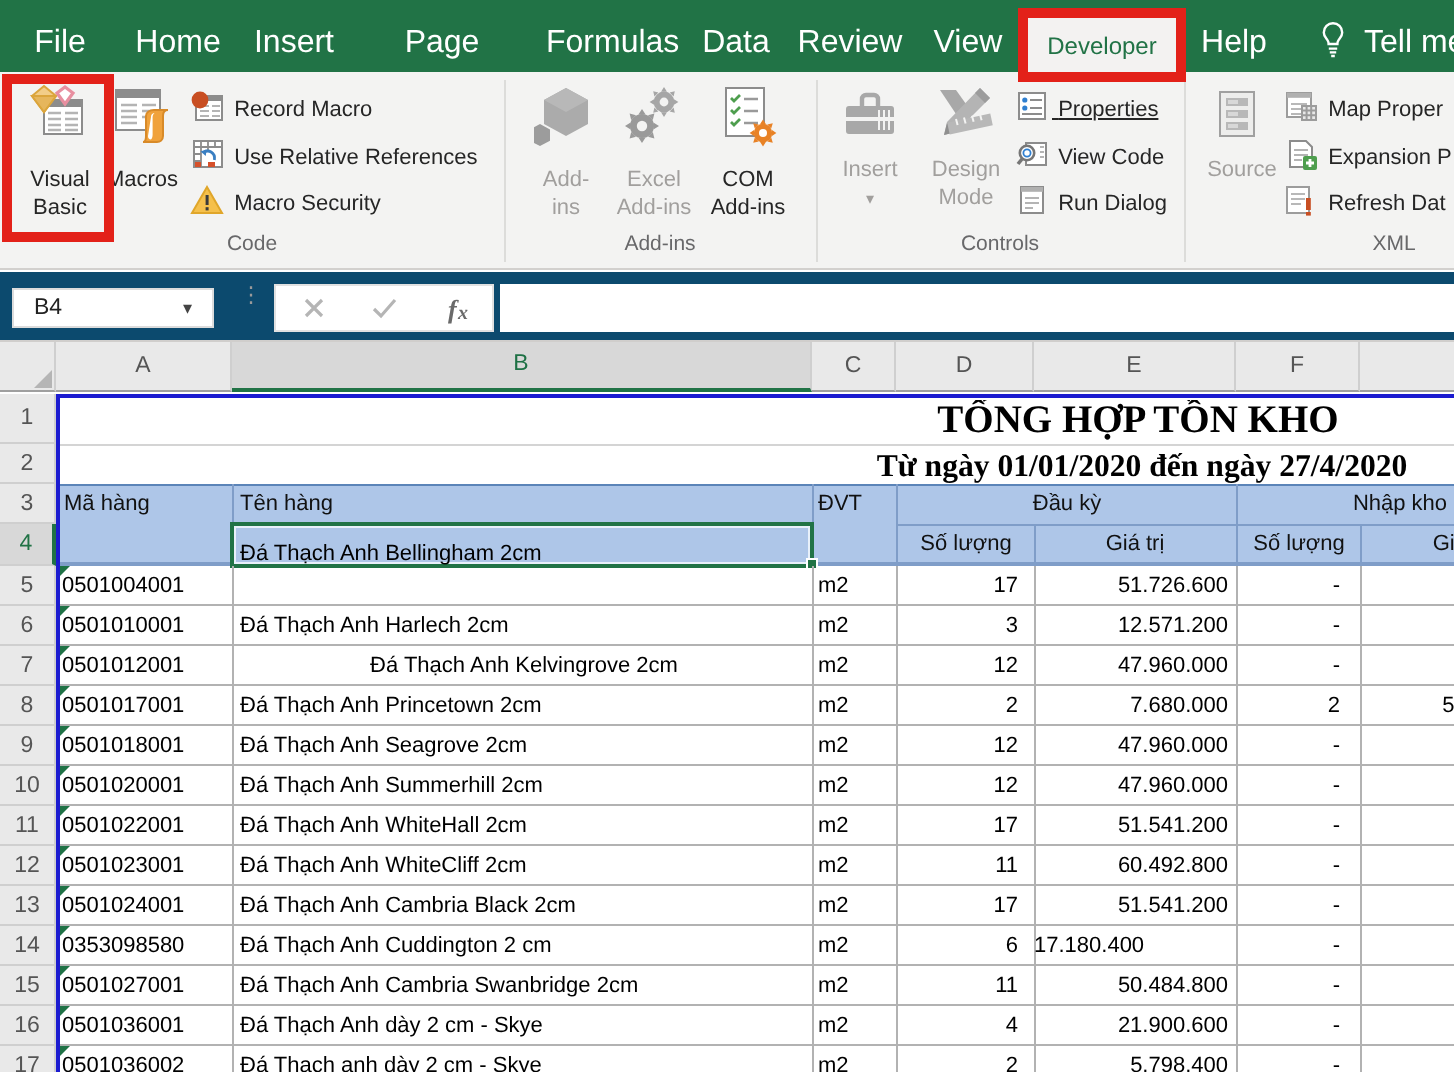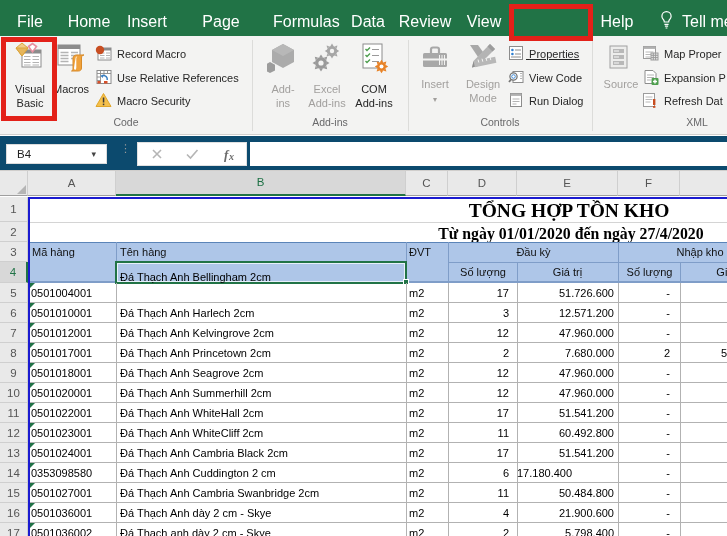--- a/index.html
+++ b/index.html
@@ -46,20 +46,21 @@
     <div class="tab" style="left:398px;width:54px;">Review</div>
     <div class="tab" style="left:462px;width:44px;">View</div>
     <div class="tab" style="left:598px;width:38px;">Help</div>
     <div class="tab" style="left:682px;width:80px;text-align:left;">Tell me w</div>
     <svg class="abs" style="left:659px;top:10px;" width="15" height="19" viewBox="0 0 15 19">
       <g fill="none" stroke="#fff" stroke-width="1.2">
         <path d="M7.5 1.6 a4.6 4.6 0 0 1 4.6 4.6 c0 2.1-1.3 3-1.9 4-.4.6-.5 1.2-.5 1.8 h-4.4 c0-.6-.1-1.2-.5-1.8-.6-1-1.9-1.9-1.9-4 A4.6 4.6 0 0 1 7.5 1.6 Z"></path>
         <path d="M5.4 14.3 h4.2 M5.9 16.2 h3.2 M6.6 18 h1.8"></path>
       </g>
     </svg>
+    <div id="devtab">Developer</div>
   </div>
   <div class="redbox" style="left:509px;top:4px;width:84px;height:37px;border-width:5px;"></div>
   <div class="redbox" style="left:1px;top:37px;width:56px;height:84px;border-width:5px;"></div>
   <div id="ribbon">
 
     <div class="gsep" style="left:252px;top:4px;height:91px;"></div>
     <div class="gsep" style="left:408px;top:4px;height:91px;"></div>
     <div class="gsep" style="left:592px;top:4px;height:91px;"></div>
 
     <div class="bigbtn" style="left:4px;width:52px;">
@@ -371,21 +372,21 @@
       <div class="cell" style="left:618px;top:116px;width:52px;text-align:right;">-</div>
       <div class="tri" style="left:30px;top:132px;"></div>
       <div class="cell" style="left:31px;top:136px;">0501010001</div>
       <div class="cell" style="left:120px;top:136px;width:284px;">Đá Thạch Anh Harlech 2cm</div>
       <div class="cell" style="left:409px;top:136px;">m2</div>
       <div class="cell" style="left:448px;top:136px;width:61px;text-align:right;">3</div>
       <div class="cell" style="left:517px;top:136px;width:97px;text-align:right;">12.571.200</div>
       <div class="cell" style="left:618px;top:136px;width:52px;text-align:right;">-</div>
       <div class="tri" style="left:30px;top:152px;"></div>
       <div class="cell" style="left:31px;top:156px;">0501012001</div>
-      <div class="cell" style="left:120px;top:156px;width:284px;">Đá Thạch Anh Kelvingrove 2cm</div>
+      <div class="cell" style="left:120px;top:156px;width:284px;text-align:center;">Đá Thạch Anh Kelvingrove 2cm</div>
       <div class="cell" style="left:409px;top:156px;">m2</div>
       <div class="cell" style="left:448px;top:156px;width:61px;text-align:right;">12</div>
       <div class="cell" style="left:517px;top:156px;width:97px;text-align:right;">47.960.000</div>
       <div class="cell" style="left:618px;top:156px;width:52px;text-align:right;">-</div>
       <div class="tri" style="left:30px;top:172px;"></div>
       <div class="cell" style="left:31px;top:176px;">0501017001</div>
       <div class="cell" style="left:120px;top:176px;width:284px;">Đá Thạch Anh Princetown 2cm</div>
       <div class="cell" style="left:409px;top:176px;">m2</div>
       <div class="cell" style="left:448px;top:176px;width:61px;text-align:right;">2</div>
       <div class="cell" style="left:517px;top:176px;width:97px;text-align:right;">7.680.000</div>

